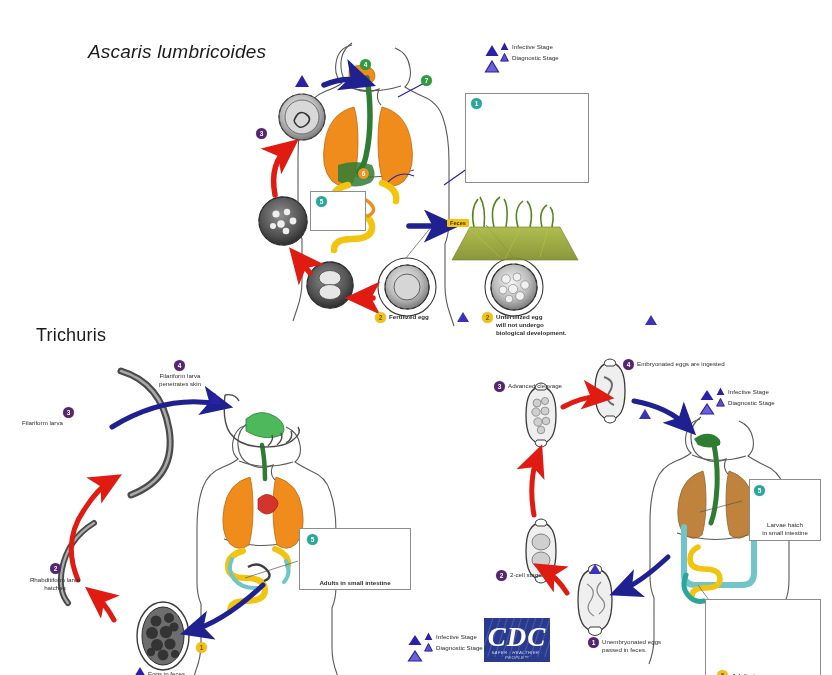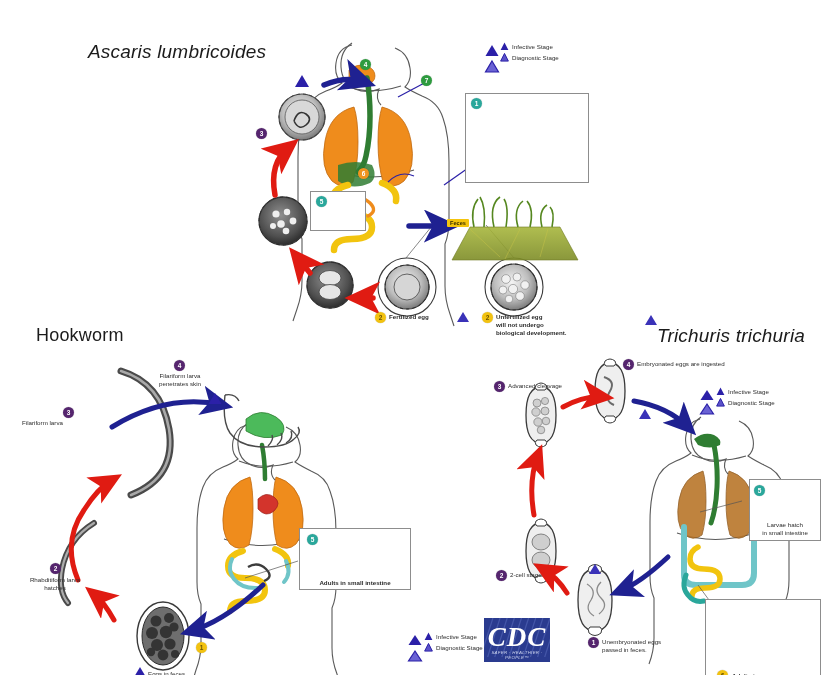--- a/index.html
+++ b/index.html
@@ -486,22 +486,21 @@
     </g>
   </svg>
 
   <div class="frame" style="left:465px;top:78px;width:124px;height:90px;"></div>
   <div class="frame" style="left:310px;top:176px;width:56px;height:40px;"></div>
   <div class="frame" style="left:299px;top:513px;width:112px;height:62px;"></div>
   <div class="frame" style="left:749px;top:464px;width:72px;height:62px;"></div>
   <div class="frame" style="left:705px;top:584px;width:116px;height:88px;"></div>
 
   <div class="ttl" style="left:88px;top:26px;">Ascaris lumbricoides</div>
-  <div class="ttl plain" style="left:36px;top:310px;font-size:18px;">Hookworm</div>
-  <div class="ttl" style="left:657px;top:310px;">Trichuris trichuria</div>
+  <div class="ttl plain" style="left:36px;top:310px;font-size:18px;">Trichuris</div>
 
   <div class="legend" style="left:500px;top:27px;">
     <div class="row">
       <span class="tri"><svg viewBox="0 0 10 10" width="9" height="9">
             <path d="M5,0.5 L9.3,9 L0.7,9 Z" fill="#2b20a8"></path>
           </svg></span>
       <span>Infective Stage</span>
     </div>
     <div class="row">
       <span class="tri"><svg viewBox="0 0 10 10" width="9" height="9">

